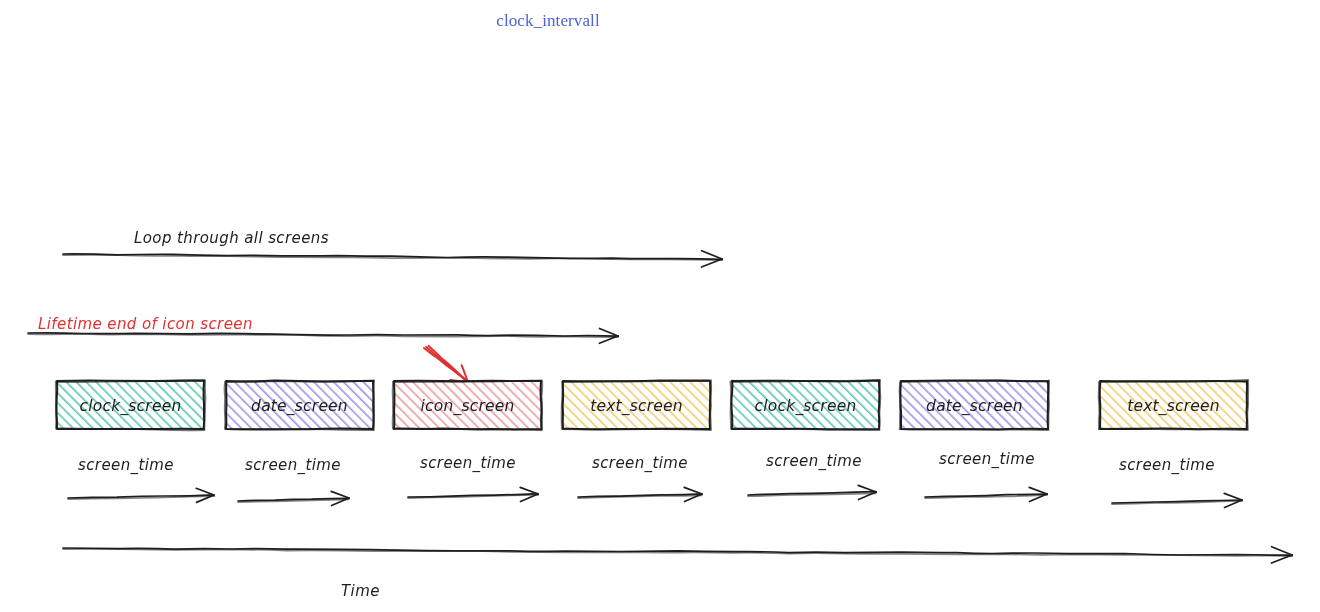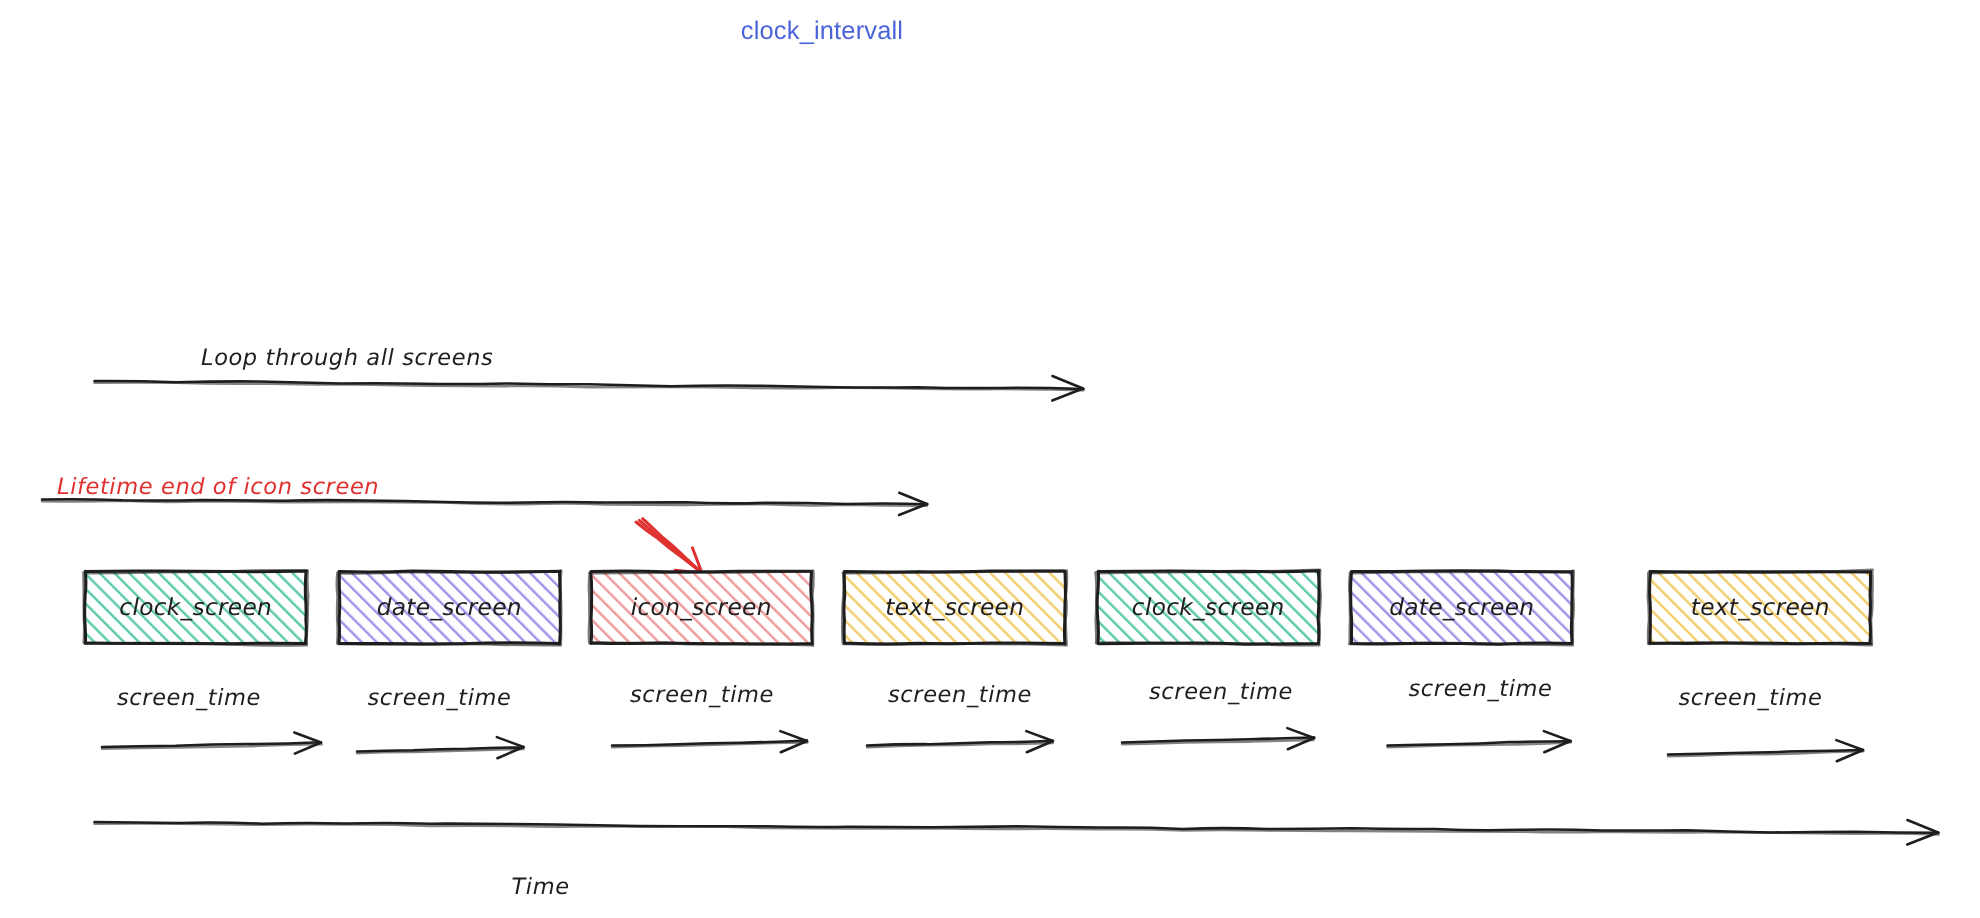--- a/index.html
+++ b/index.html
@@ -21,21 +21,21 @@
     width: 1320px;
     height: 612px;
   }
 
   .title-label {
     position: absolute;
     left: 0;
     top: 11px;
     width: 1096px;
     text-align: center;
-    font-family: Liberation Sans, sans-serif;
+    font-family: Liberation Serif, serif;
     font-size: 17px;
     color: #4a63d8;
     letter-spacing: 0.1px;
     user-select: none;
   }
 
   svg.diagram {
     position: absolute;
     left: 0;
     top: 0;

